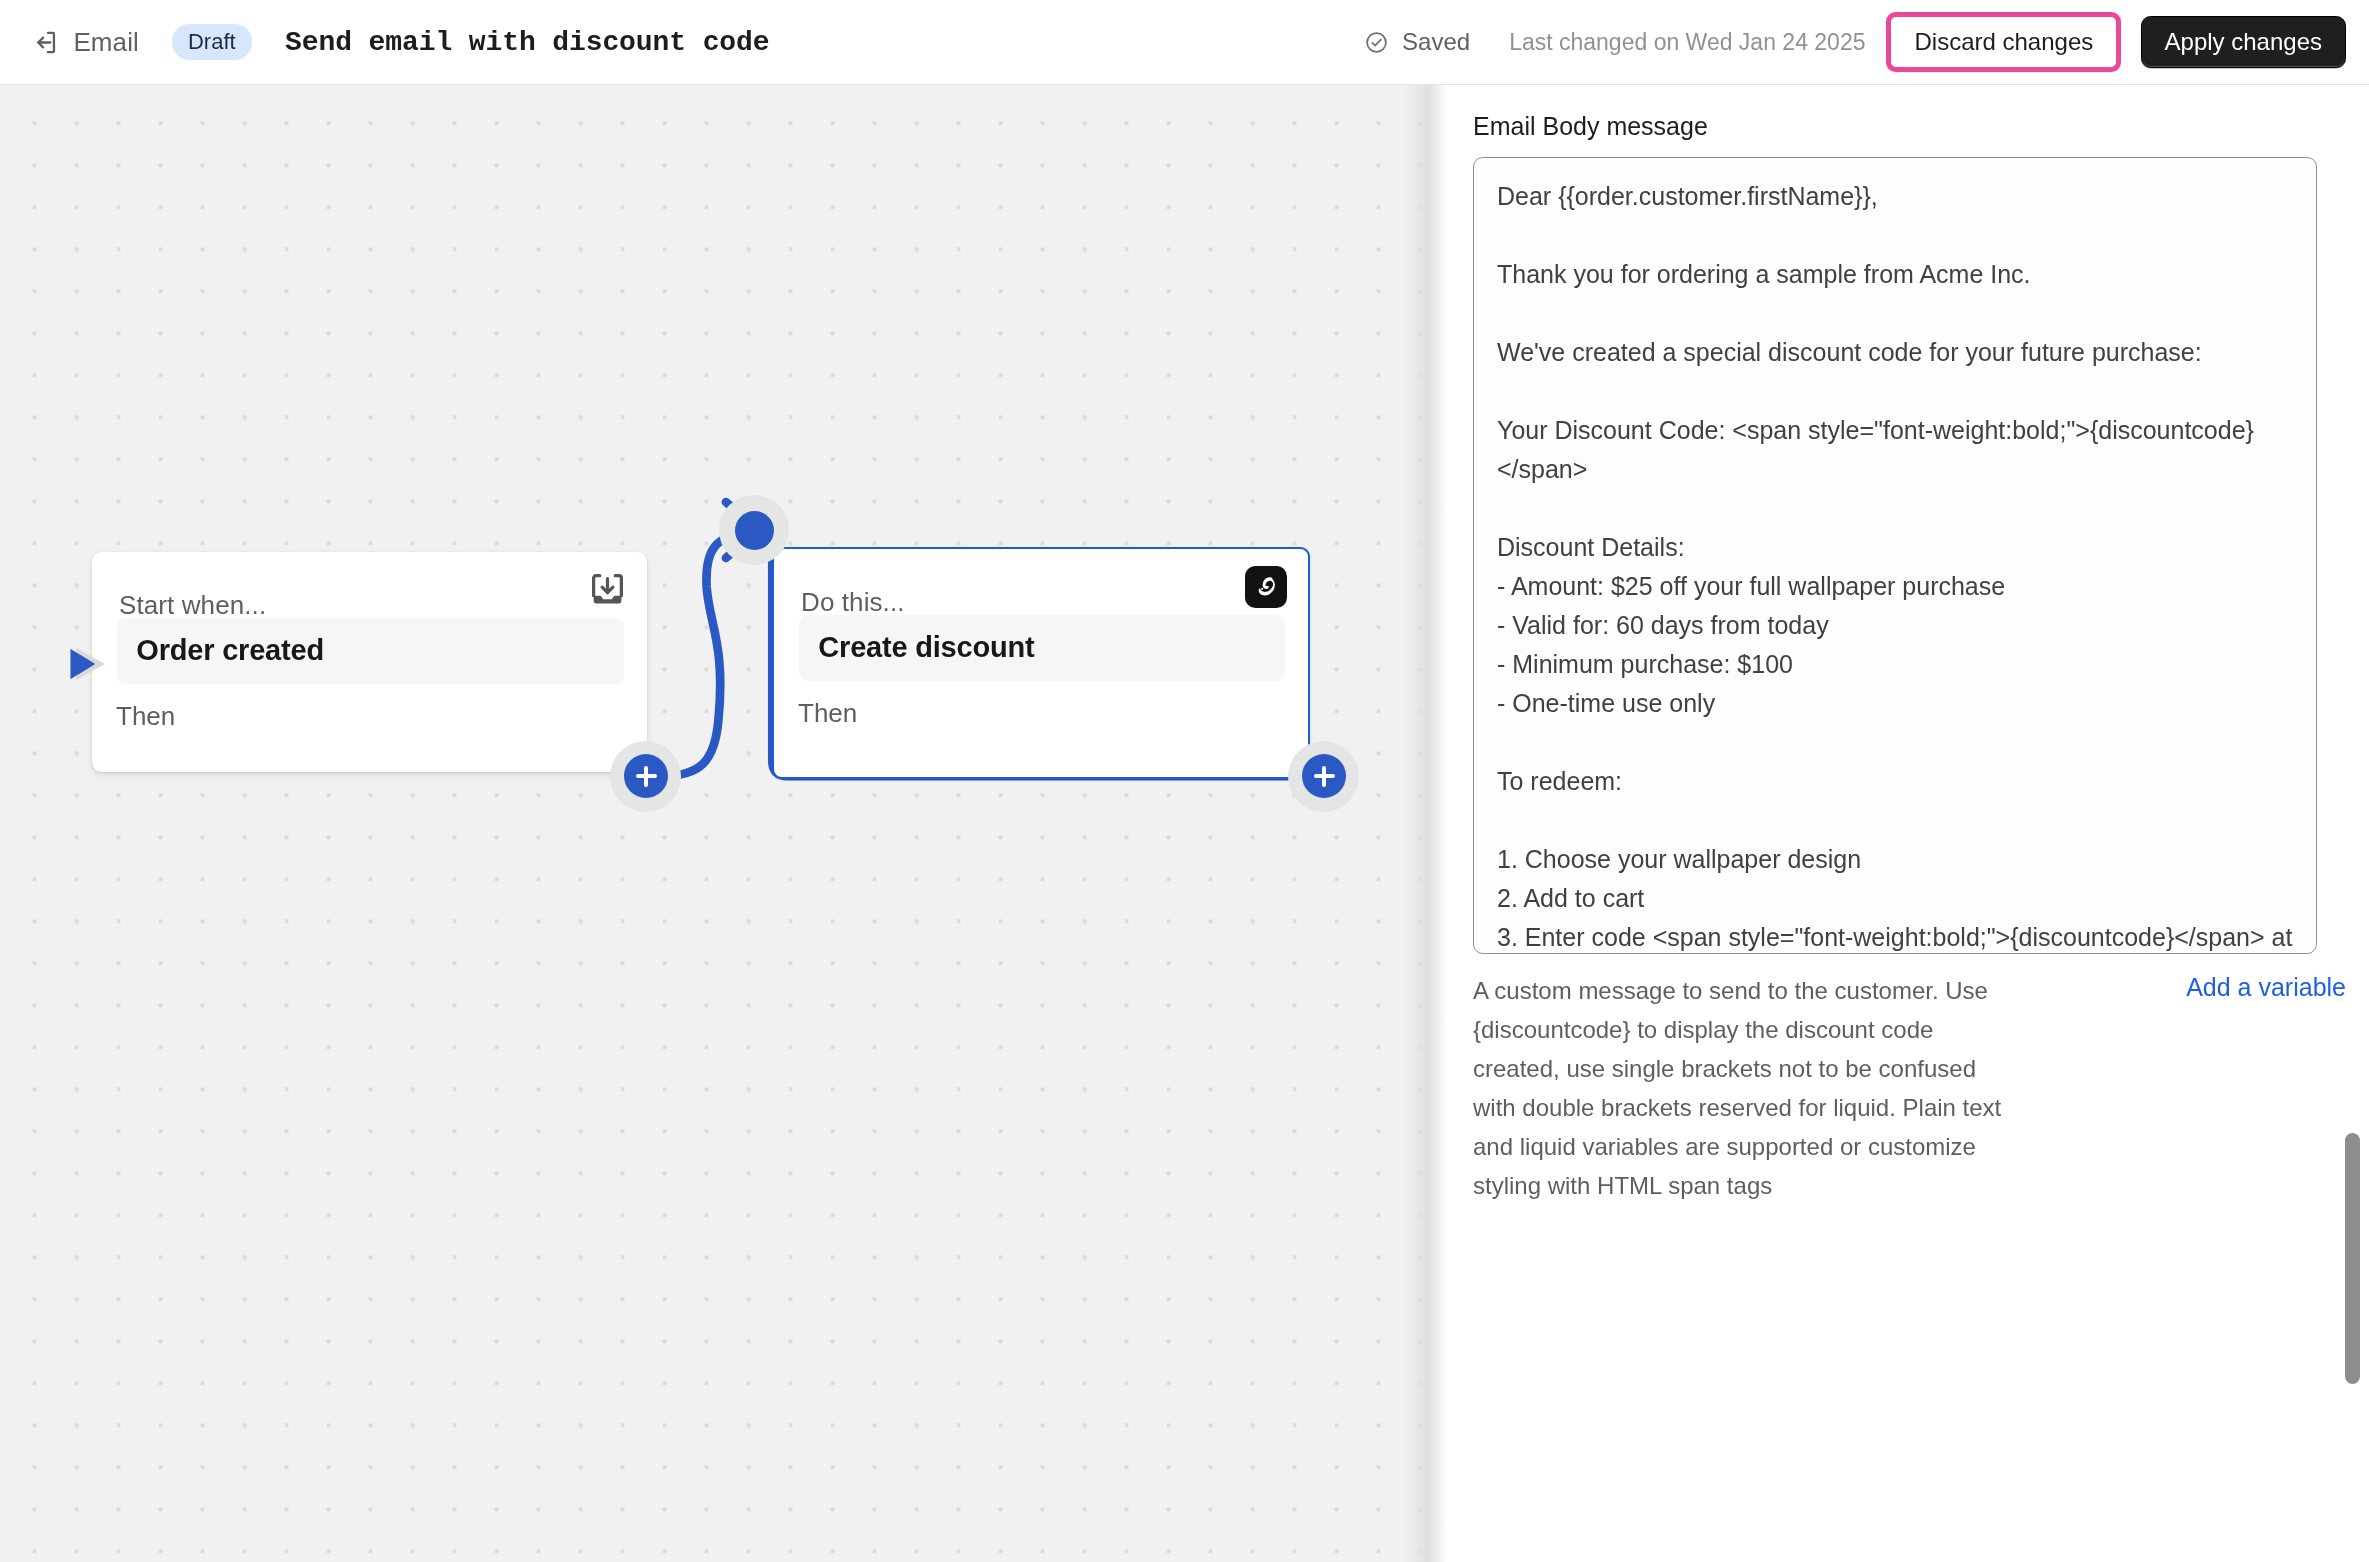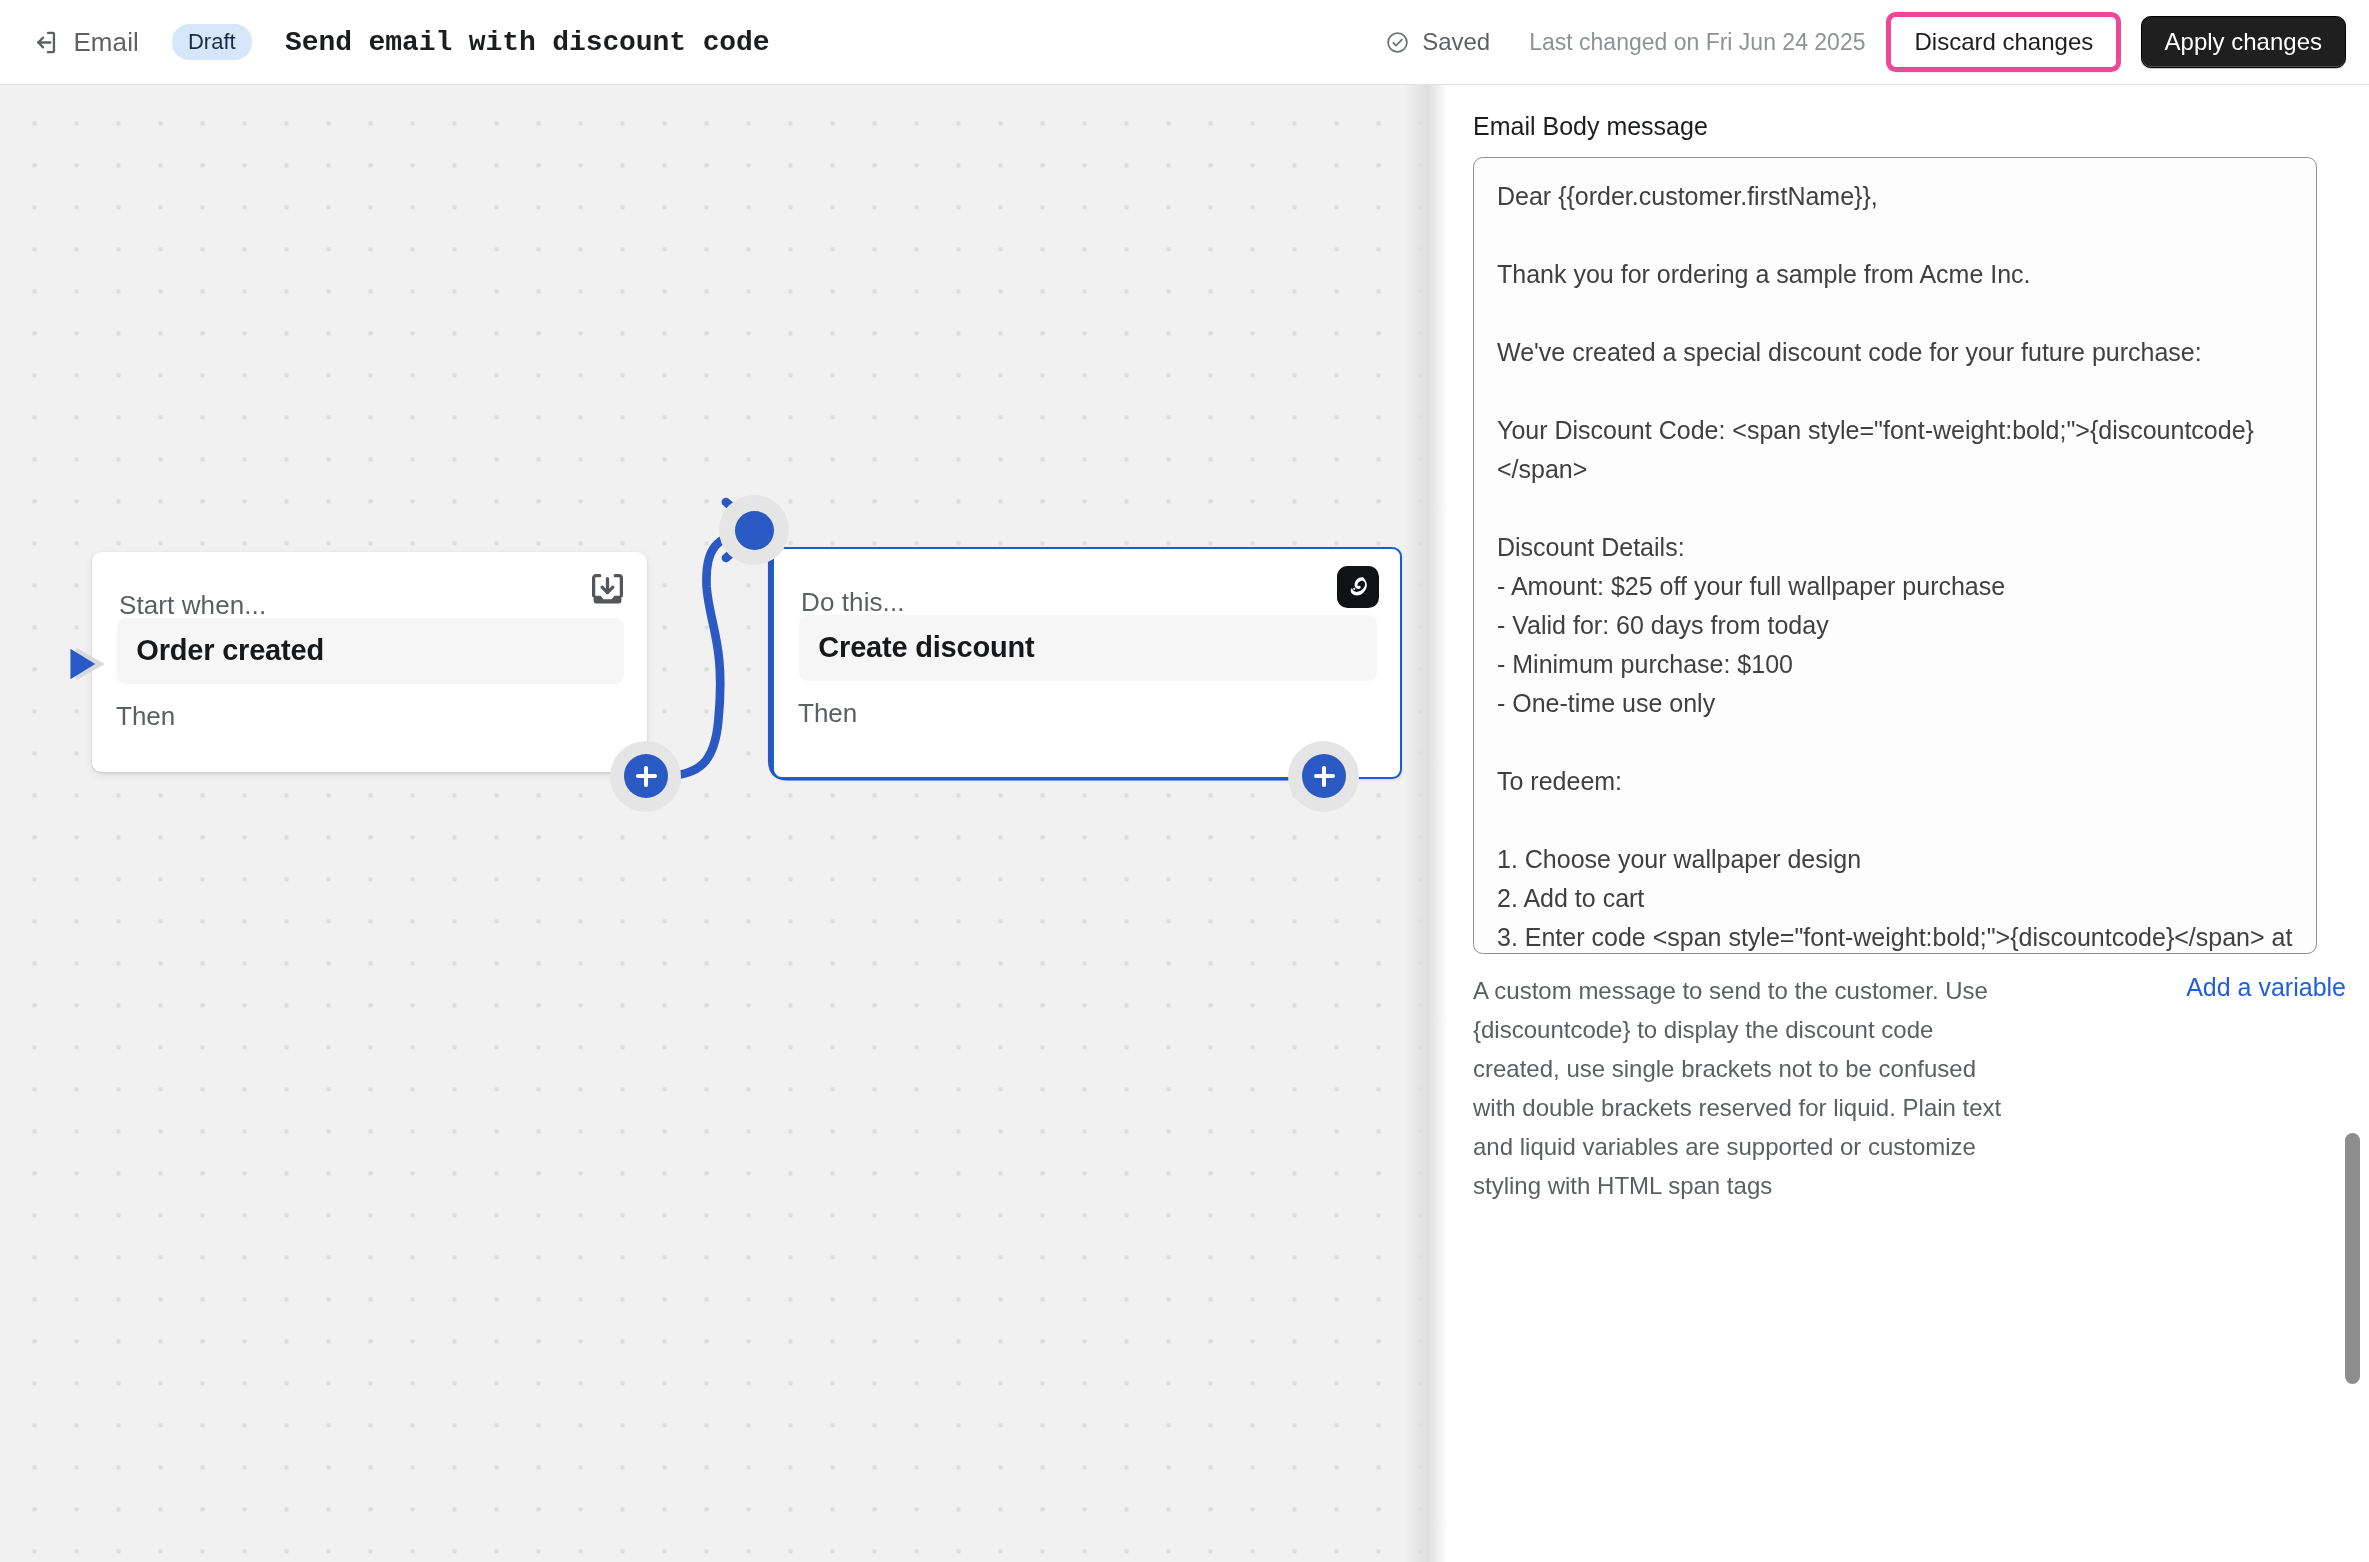--- a/index.html
+++ b/index.html
@@ -111,21 +111,21 @@
     position: absolute;
     background: #ffffff;
     border-radius: 9.7px;
     box-shadow: 0 1px 2.9px rgba(0,0,0,0.14), 0 3.9px 9.7px rgba(0,0,0,0.06);
   }
   .node.selected {
     border: 2.9px solid #1a5fd0;
     box-shadow: 0 1px 2.9px rgba(0,0,0,0.12);
   }
   .node-trigger { left: 92px; top: 467px; width: 555px; height: 220px; }
-  .node-action  { left: 772px; top: 462px; width: 630px; height: 232px; }
+  .node-action  { left: 772px; top: 462px; width: 538px; height: 232px; }
 
   .node-header {
     display: flex; align-items: center;
     padding: 15.4px 21px 0 27px;
     height: 60px;
   }
   .node-kicker { font-size: 26px; color: #5c5f62; letter-spacing: 0.1px; margin-top: 32px; }
   .node-header .app-icon { margin-left: auto; }
 
   .icon-import { width: 37px; height: 37px; display: block; color: #54565a; }
@@ -282,21 +282,21 @@
     <div class="saved-wrap">
       <span class="saved-icon">
         <svg viewBox="0 0 24 24" fill="none" stroke="currentColor" stroke-width="1.7" stroke-linecap="round" stroke-linejoin="round" width="25" height="25">
           <circle cx="12" cy="12" r="9"></circle>
           <path d="M8 12.3l2.6 2.6L16.2 9.3"></path>
         </svg>
       </span>
       <span class="saved-label">Saved</span>
     </div>
 
-    <span class="last-changed">Last changed on Fri Jun 24 2025</span>
+    <span class="last-changed">Last changed on Wed Jan 24 2025</span>
 
     <button class="btn btn-secondary">Discard changes</button>
     <button class="btn btn-primary">Apply changes</button>
   </div>
 </div>
 
 <div class="canvas">
 
   <svg class="connector-layer" viewBox="0 0 1500 1530" width="1448" height="1477">
 

